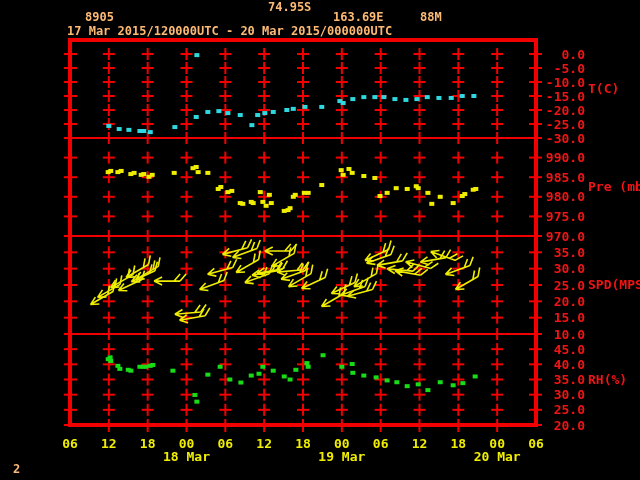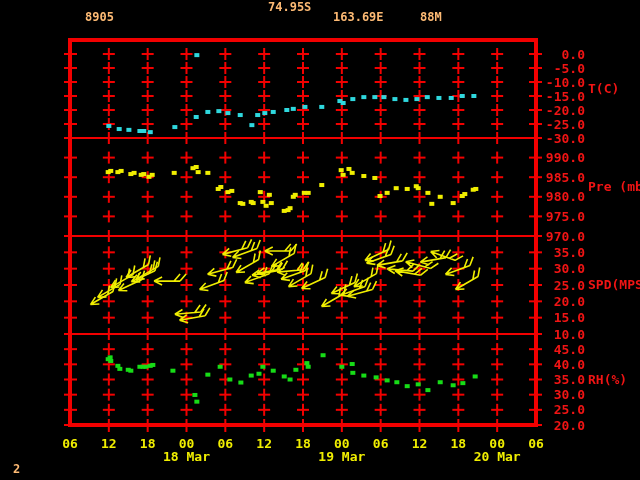--- a/index.html
+++ b/index.html
@@ -12,20 +12,21 @@
   #chart .xlab{fill:#f0ee00;font-size:13px;}
 </style>
 </head>
 <body>
 
 <div class="screen">
   <span class="txt" style="left:85px;top:11px">8905</span>
   <span class="txt" style="left:268px;top:1px">74.95S</span>
   <span class="txt" style="left:333px;top:11px">163.69E</span>
   <span class="txt" style="left:420px;top:11px">88M</span>
+  <span class="txt" style="left:67px;top:25px">17 Mar 2015/120000UTC - 20 Mar 2015/000000UTC</span>
   <svg id="chart" width="640" height="480">
       <g>
         <line x1="64" y1="54" x2="77" y2="54" stroke="#f20000" stroke-width="2"></line>
         <line x1="529" y1="54" x2="542" y2="54" stroke="#f20000" stroke-width="2"></line>
         <text x="585" y="58.5" text-anchor="end" class="ytick">0.0</text>
         <line x1="102.83333333333334" y1="54" x2="114.83333333333334" y2="54" stroke="#f20000" stroke-width="2"></line>
         <line x1="108.83333333333334" y1="48" x2="108.83333333333334" y2="60" stroke="#f20000" stroke-width="2"></line>
         <line x1="141.66666666666669" y1="54" x2="153.66666666666669" y2="54" stroke="#f20000" stroke-width="2"></line>
         <line x1="147.66666666666669" y1="48" x2="147.66666666666669" y2="60" stroke="#f20000" stroke-width="2"></line>
         <line x1="180.5" y1="54" x2="192.5" y2="54" stroke="#f20000" stroke-width="2"></line>

